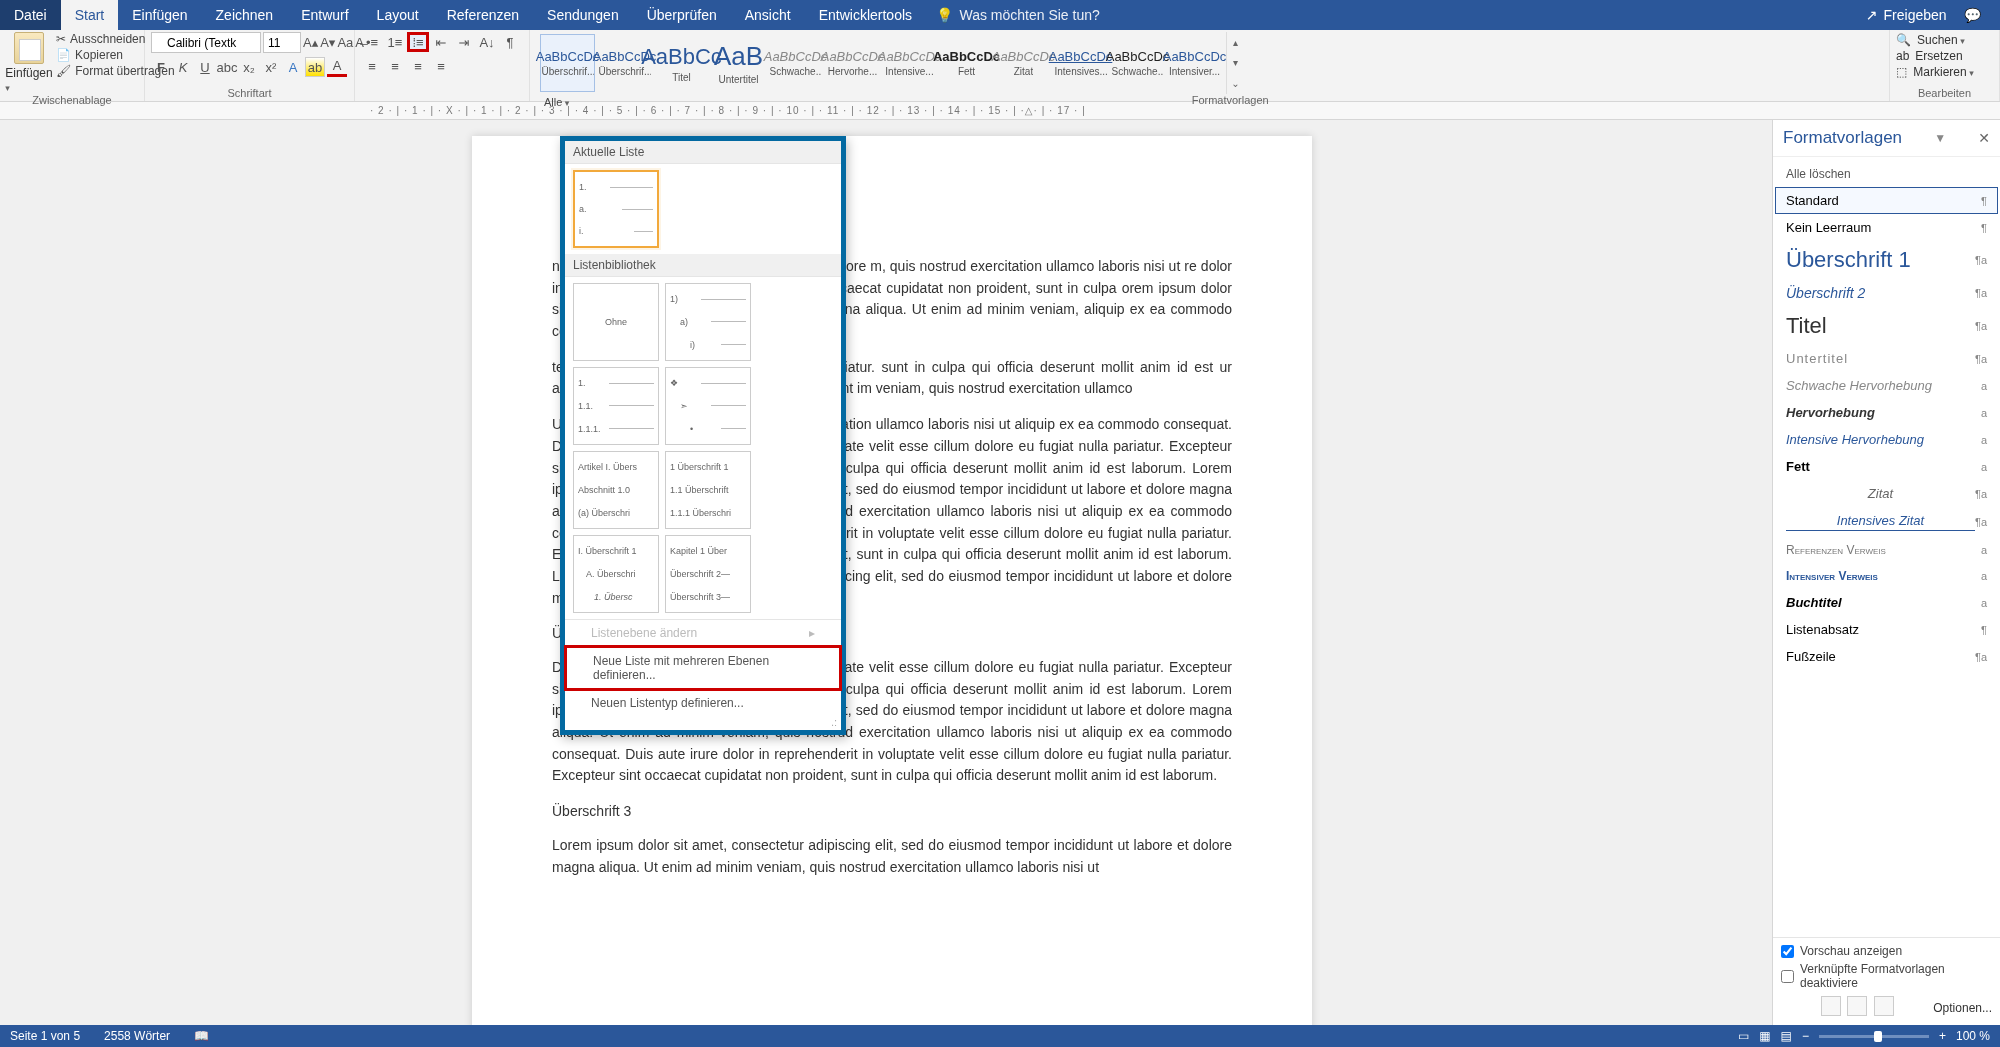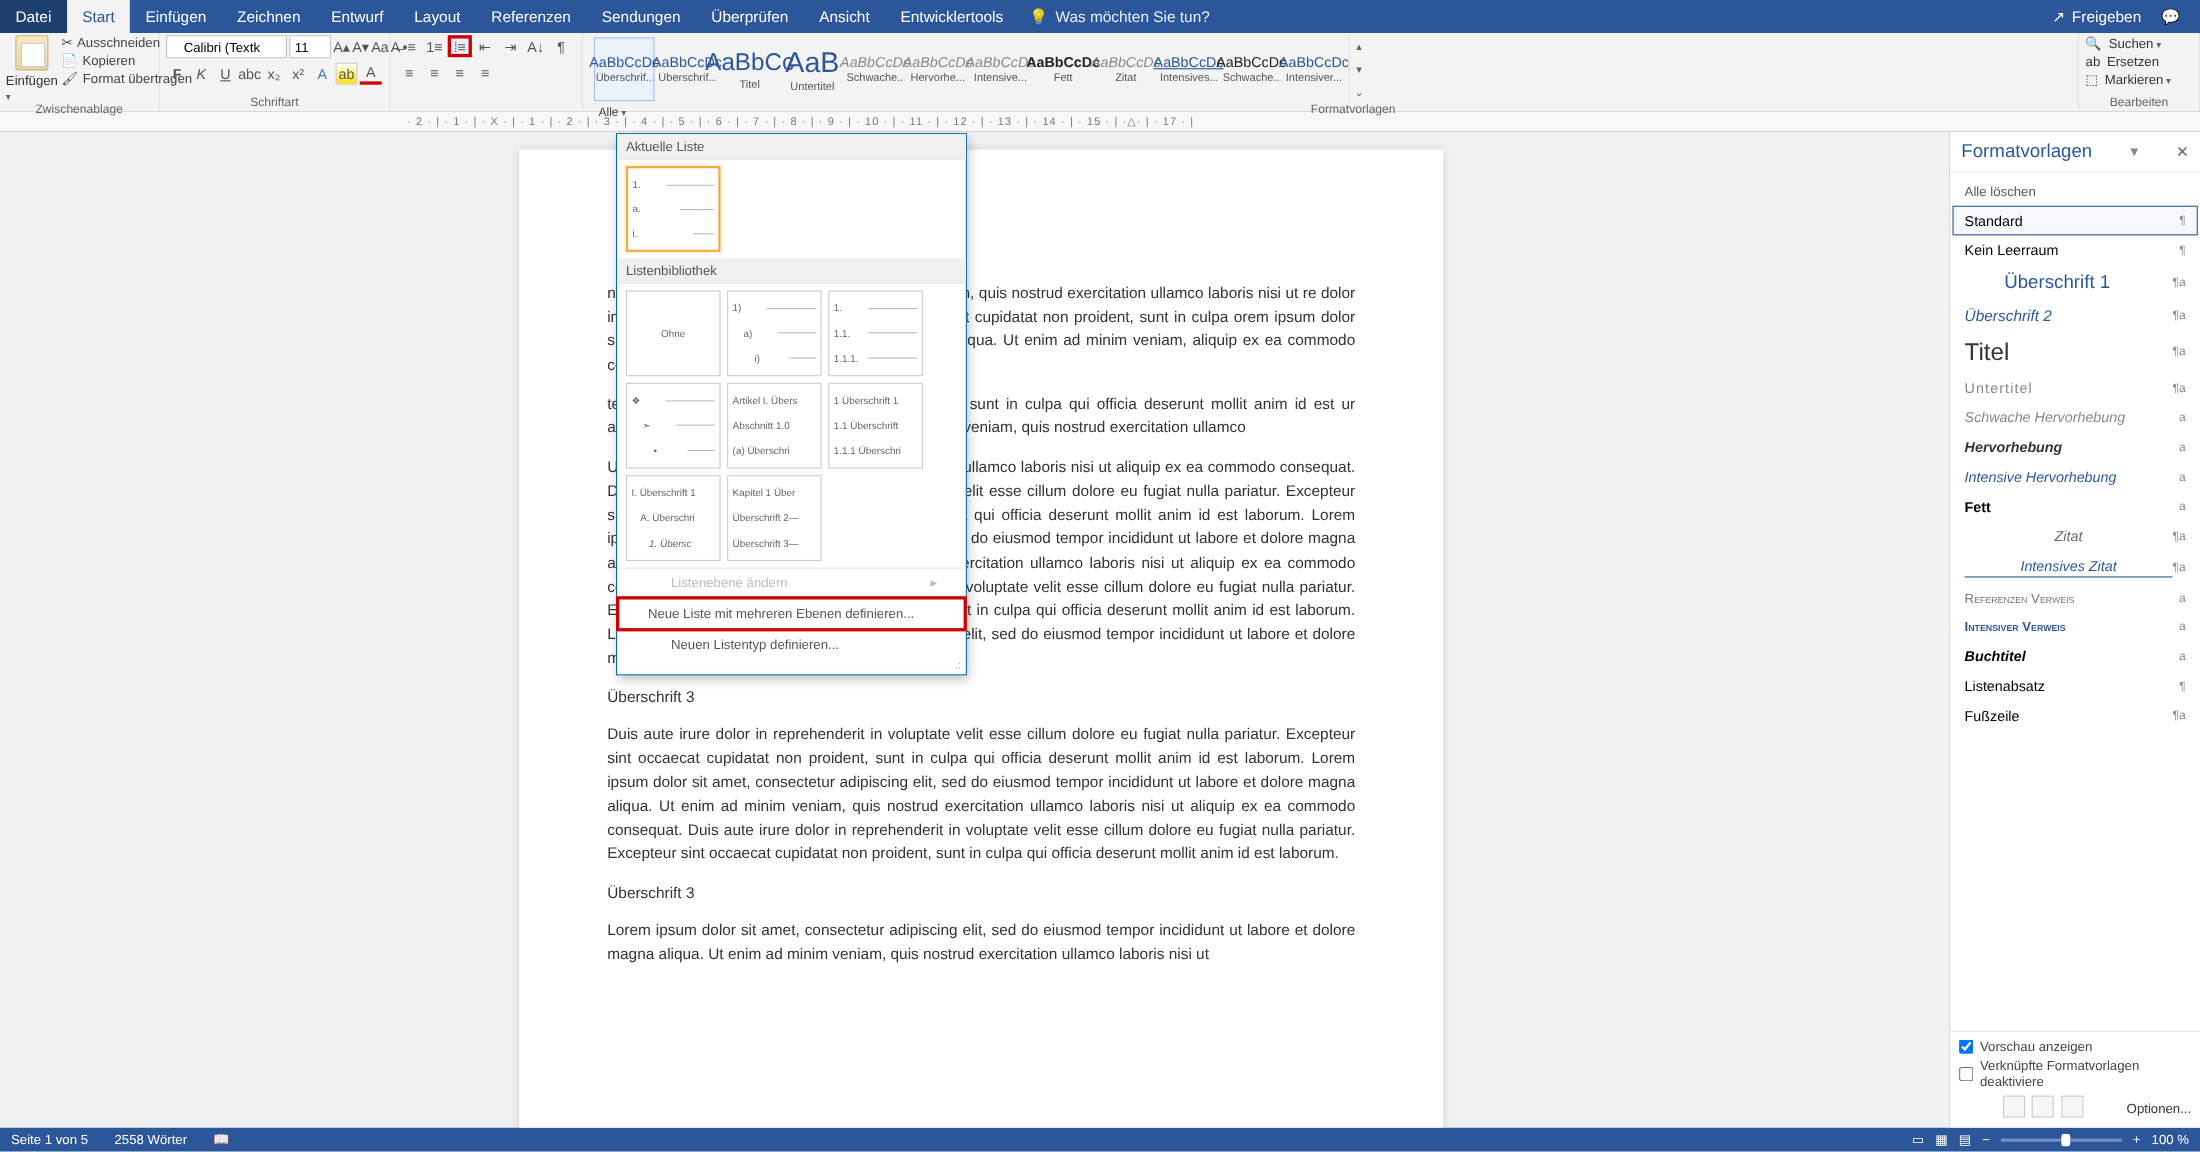--- a/index.html
+++ b/index.html
@@ -64,43 +64,43 @@
 .ruler-strip span{ margin-right:8px; }
 
 
 .workarea{ position:relative; height: calc(1047px - 30px - 72px - 18px - 22px); background:#f0f0f0; display:flex; }
 .doc-scroll{ flex:1; overflow:hidden; position:relative; }
 .page{ position:absolute; left:472px; top:16px; width:840px; min-height:1300px; background:#fff; box-shadow:0 0 8px rgba(0,0,0,.15); padding:120px 80px 60px 80px; font-size:14px; color:#333; line-height:1.55;}
 .page p{ margin-bottom:14px; text-align:justify;}
 .page h3{ font-size:14px; font-weight:normal; color:#333; margin:12px 0;}
 
 
-.ml-dropdown{ position:absolute; left:560px; top:1px; width:319px; background:#fff; border:1px solid #0369a1; box-shadow:2px 4px 10px rgba(0,0,0,.25); font-size:12px; z-index:50;}
+.ml-dropdown{ position:absolute; left:560px; top:16px; width:286px; background:#fff; border:5px solid #0369a1; box-shadow:2px 4px 10px rgba(0,0,0,.25); font-size:12px; z-index:50;}
 .ml-dropdown .sect-title{ background:#f0f0f0; padding:4px 8px; color:#555; border-bottom:1px solid #e5e5e5; font-size:12px;}
 .ml-dropdown .thumb-row{ display:flex; gap:6px; padding:6px 8px; flex-wrap:wrap;}
 .ml-dropdown .thumb{ width:86px; height:78px; border:1px solid #ccc; background:#fff; font-size:9px; color:#666; padding:4px; display:flex; flex-direction:column; justify-content:space-around; cursor:pointer;}
 .ml-dropdown .thumb .l{ border-bottom:1px solid #bbb; height:0; margin-left:var(--ind,0);}
 .ml-dropdown .thumb.sel{ border:2px solid #f2a93b; outline:2px solid #f2a93b22;}
 .ml-dropdown .thumb .txt{ display:flex; gap:3px; align-items:center;}
 .ml-dropdown .thumb .txt span:first-child{ min-width:28px; }
 .ml-dropdown .bottom-items{ border-top:1px solid #e5e5e5;}
-.ml-dropdown .mitem{ padding:6px 26px; color:#555; cursor:pointer; position:relative;margin-left:23px;}
+.ml-dropdown .mitem{ padding:6px 26px; color:#555; cursor:pointer; position:relative;}
 .ml-dropdown .mitem.disabled{ color:#bbb;}
 .ml-dropdown .mitem.hl{ border:3px solid #c00; margin:-1px; background:#fff;}
 .ml-dropdown .resize-grip{ text-align:right; padding:0 4px 2px; color:#aaa; font-size:11px;}
 
 
 .styles-pane{ width:228px; background:#fff; border-left:1px solid #d6d6d6; display:flex; flex-direction:column;}
 .styles-pane .hdr{ display:flex; justify-content:space-between; align-items:center; padding:8px 10px; color:#2b579a; font-size:17px;}
 .styles-pane .hdr .close{ color:#666; font-size:14px;}
 .styles-pane .list{ flex:1; overflow:auto; border-top:1px solid #eee; padding:4px 2px;}
 .style-entry{ display:flex; justify-content:space-between; align-items:center; padding:5px 10px; font-size:13px; cursor:pointer; border:1px solid transparent;}
 .style-entry.sel{ border:1px solid #2b579a; background:#f5f9ff;}
 .style-entry .mark{ color:#888; font-size:11px;}
-.style-entry.h1 .nm{ color:#2b579a; font-size:17px;margin-left:36px;}
+.style-entry.h1 .nm{ color:#2b579a; font-size:22px;}
 .style-entry.h2 .nm{ color:#2b579a; font-size:14px;font-style:italic;}
 .style-entry.title .nm{ color:#333; font-size:22px;}
 .style-entry.sub .nm{ color:#888; letter-spacing:1px; font-size:13px;}
 .style-entry.em .nm{ font-style:italic; color:#888;}
 .style-entry.em2 .nm{ font-style:italic; color:#333;font-weight:bold;}
 .style-entry.em3 .nm{ font-style:italic; color:#2b579a;}
 .style-entry.bold .nm{ font-weight:bold;}
 .style-entry.quote .nm{ font-style:italic; color:#666; text-align:center; display:block; width:100%;}
 .style-entry.quote2 .nm{ font-style:italic; color:#2b579a; border-bottom:1px solid #2b579a; text-align:center; display:block; width:100%; padding-bottom:2px;}
 .style-entry.sv .nm{ font-variant:small-caps; color:#777; font-size:12px;}

